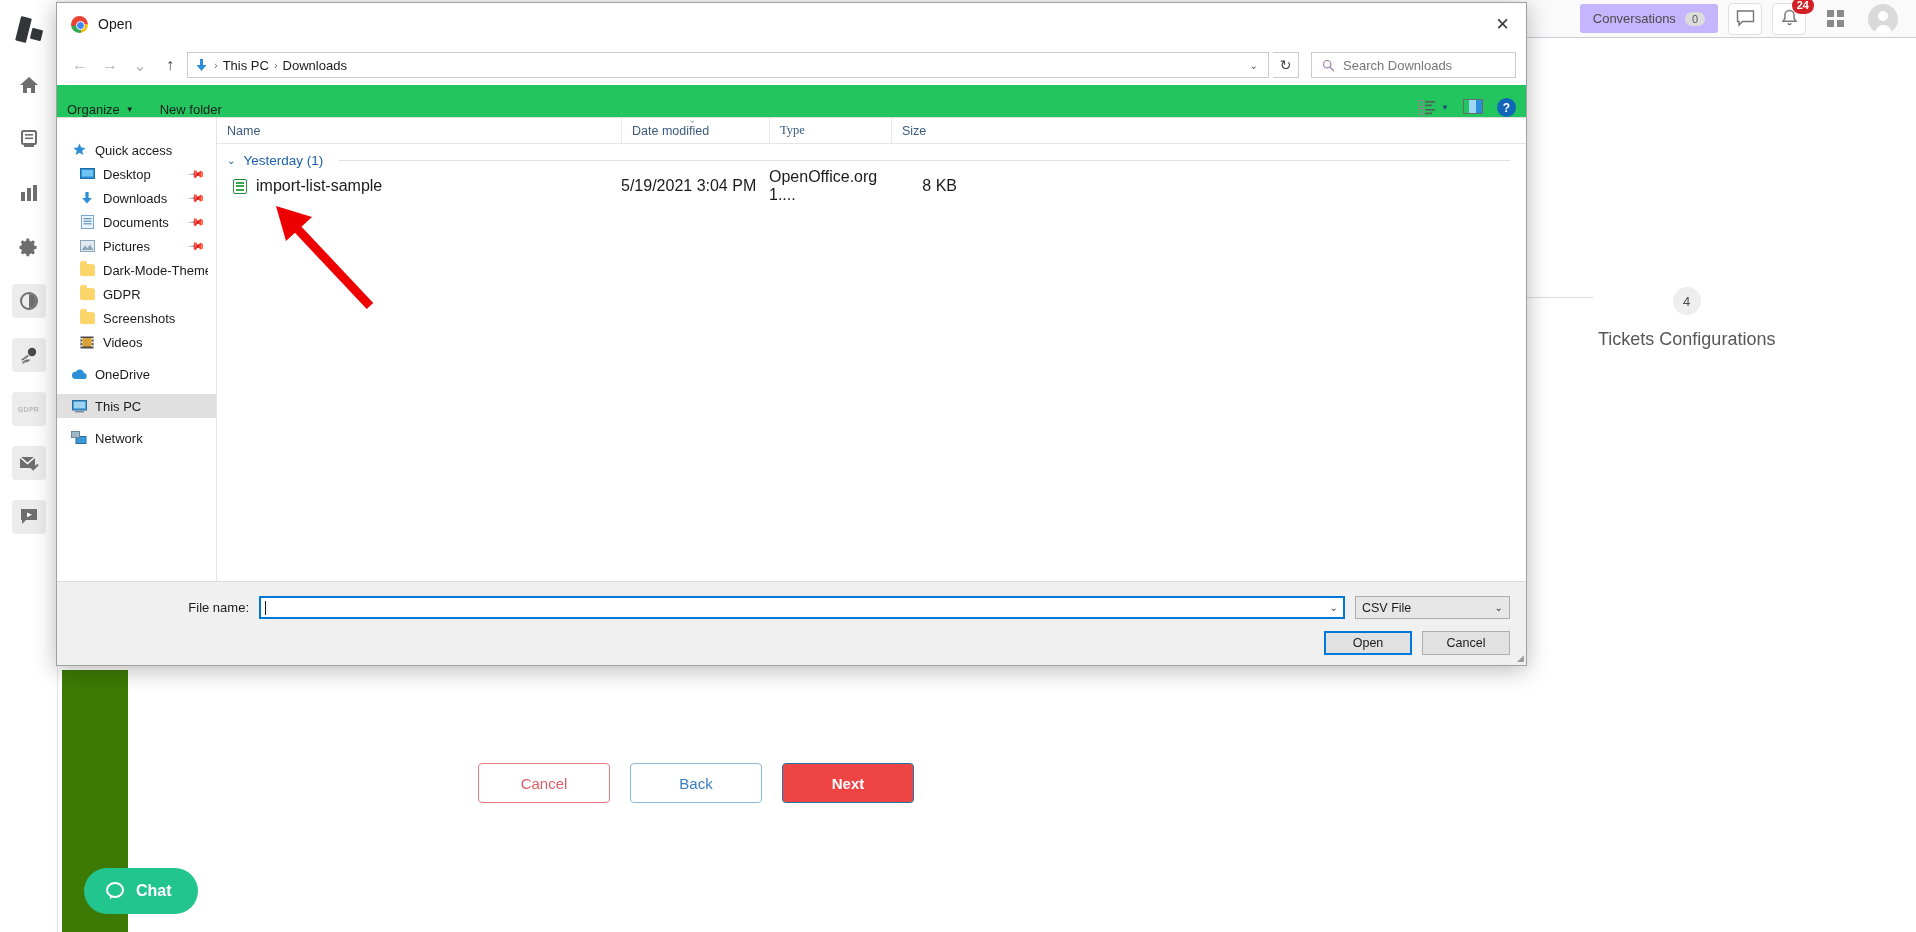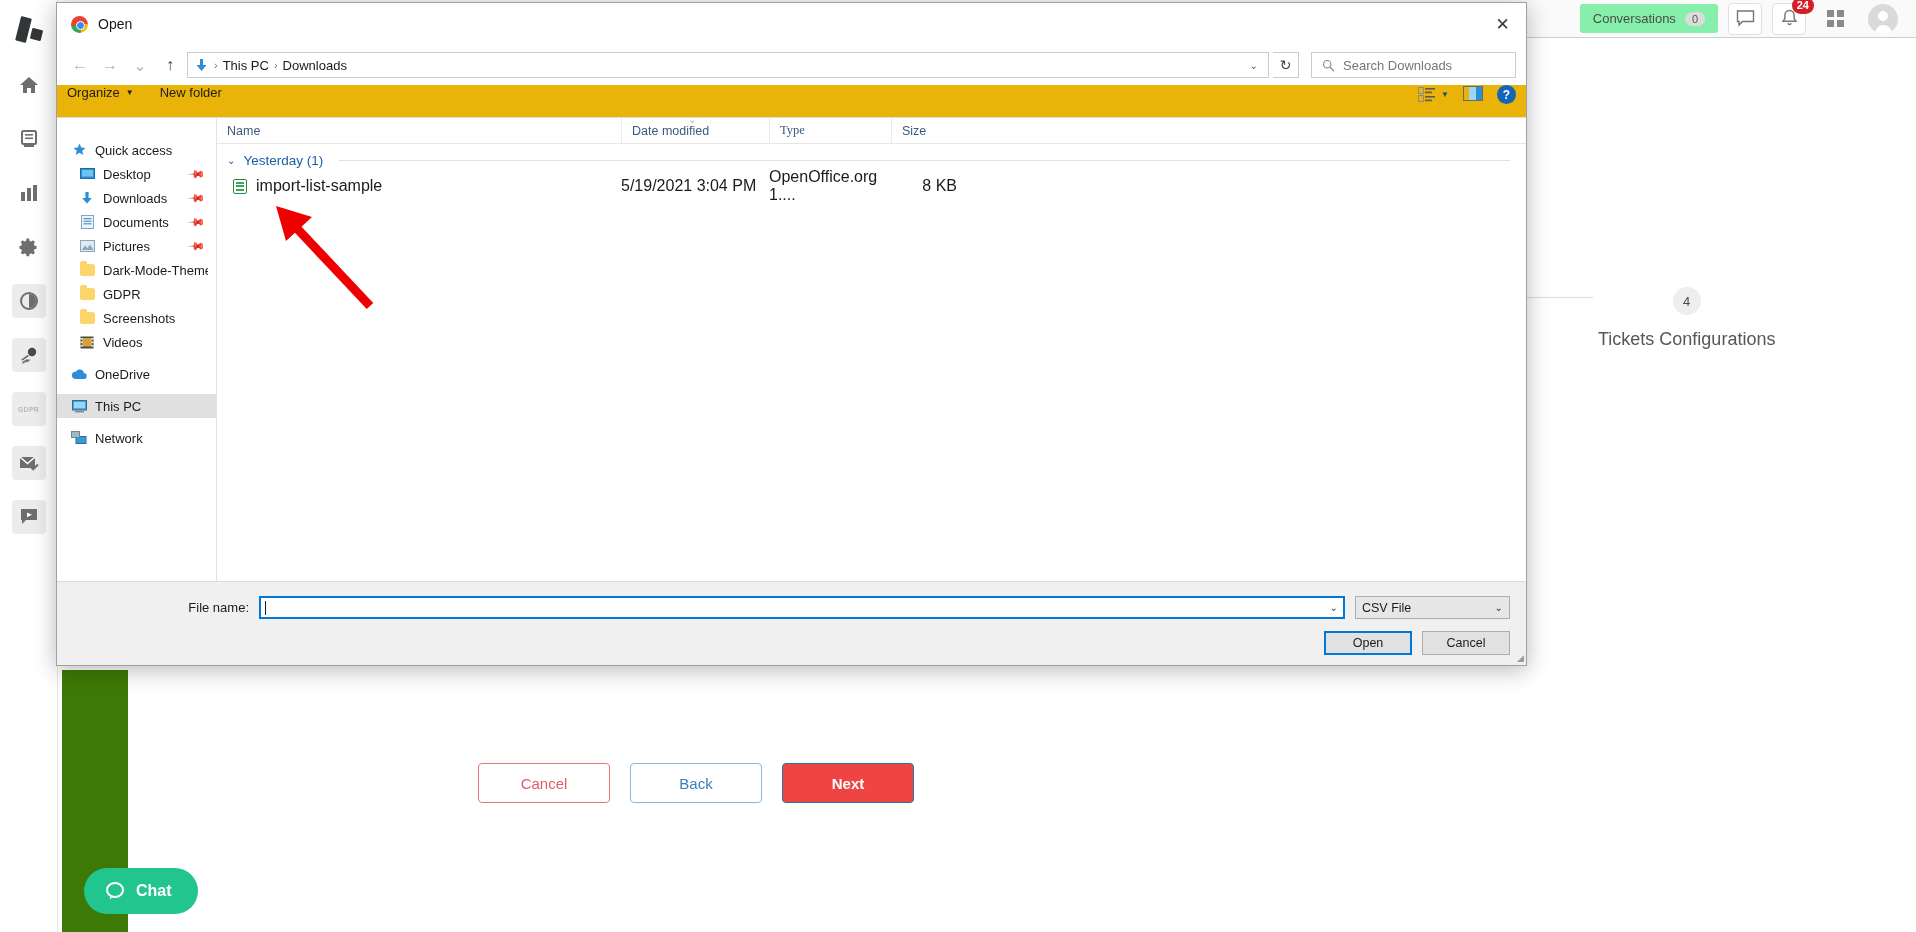--- a/index.html
+++ b/index.html
@@ -33,21 +33,21 @@
   }
 
   .topbar {
     position: absolute; left: 58px; top: 0; right: 0; height: 38px;
     background: #fafafa; border-bottom: 1px solid #c8d0d4;
     display: flex; align-items: center; justify-content: flex-end;
     padding-right: 18px;
   }
   .conv-chip {
     display:flex; align-items:center; gap:9px;
-    background: #86efac; border-radius: 3px; padding: 7px 13px;
+    background: #c4b5fd; border-radius: 3px; padding: 7px 13px;
     font-size: 13px; color: #4b4b4b;
   }
   .conv-count {
     background:#dcdcdc; color:#555; border-radius: 9px;
     font-size: 11px; padding: 1px 7px; min-width: 20px; text-align:center;
   }
   .tb-btn {
     width: 34px; height: 32px; margin-left: 10px;
     border: 1px solid #e0e0e0; border-radius: 4px; background:#fff;
     display:flex; align-items:center; justify-content:center; position:relative;
@@ -130,22 +130,22 @@
   }
   .crumb-sep { color:#777; font-size: 11px; }
   .crumb-caret { margin-left:auto; color:#555; font-size: 10px; padding-right:4px; }
   .refresh { width: 26px; height: 26px; border:1px solid #ccc; border-left:none; display:flex; align-items:center; justify-content:center; color:#444; font-size:14px; background:#fff;}
   .searchbox {
     width: 205px; height: 26px; border:1px solid #ccc; margin-left: 8px; background:#fff;
     display:flex; align-items:center; gap: 8px; padding-left: 10px; font-size:13px; color:#767676;
   }
 
   .dlg-toolbar {
-    height: 33px; display:flex; align-items:flex-start; padding: 0 10px;
-    background:#eab308; border-bottom:1px solid #dedede; font-size:13px; color:#1d1d1d; gap: 26px;
+    height: 33px; display:flex; align-items:flex-end; padding: 0 10px;
+    background:#22c55e; border-bottom:1px solid #dedede; font-size:13px; color:#1d1d1d; gap: 26px;
   }
   .tbi { display:flex; align-items:center; gap:6px; }
   .tb-right { margin-left:auto; display:flex; align-items:center; gap: 14px; }
   .help-btn { width:19px; height:19px; border-radius:50%; background:#1266b8; color:#fff; font-size:12px; font-weight:bold; display:flex; align-items:center; justify-content:center;}
 
   .dlg-body { flex:1; display:flex; background:#fff; overflow:hidden; }
   .tree { width: 160px; background:#fff; border-right:1px solid #e3e3e3; padding-top: 12px; font-size:13px; color:#1b1b1b; }
   .tree-row { height: 24px; display:flex; align-items:center; padding-left: 22px; gap: 8px; position:relative; }
   .tree-row.root { padding-left: 14px; margin-top: 8px; }
   .tree-row.sel { background:#e0e0e0; }

